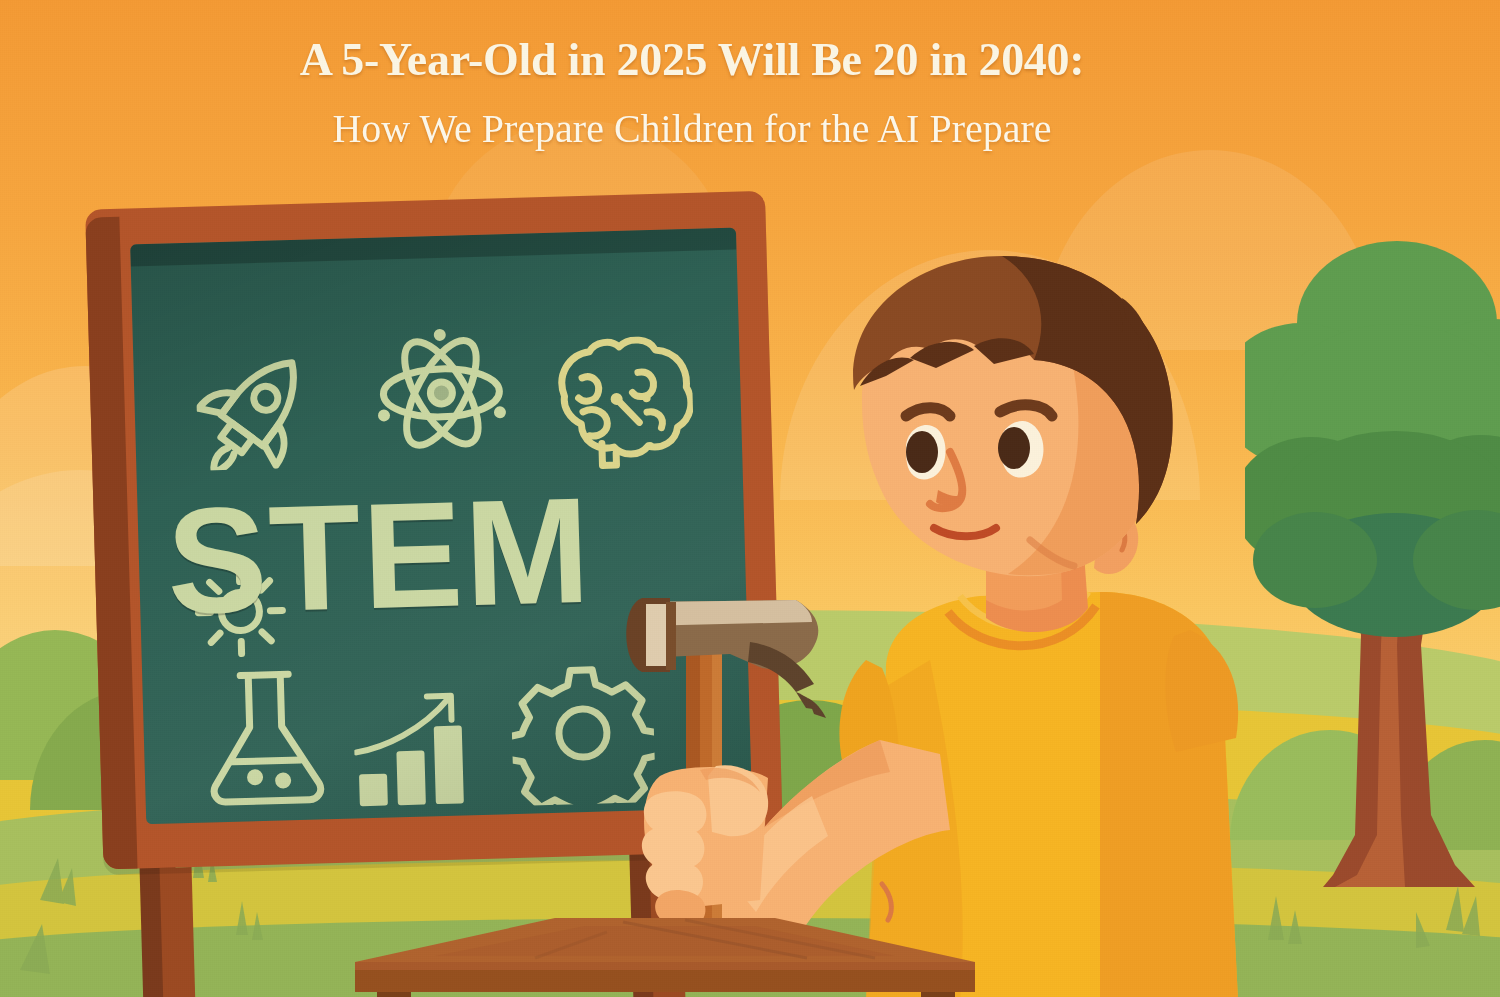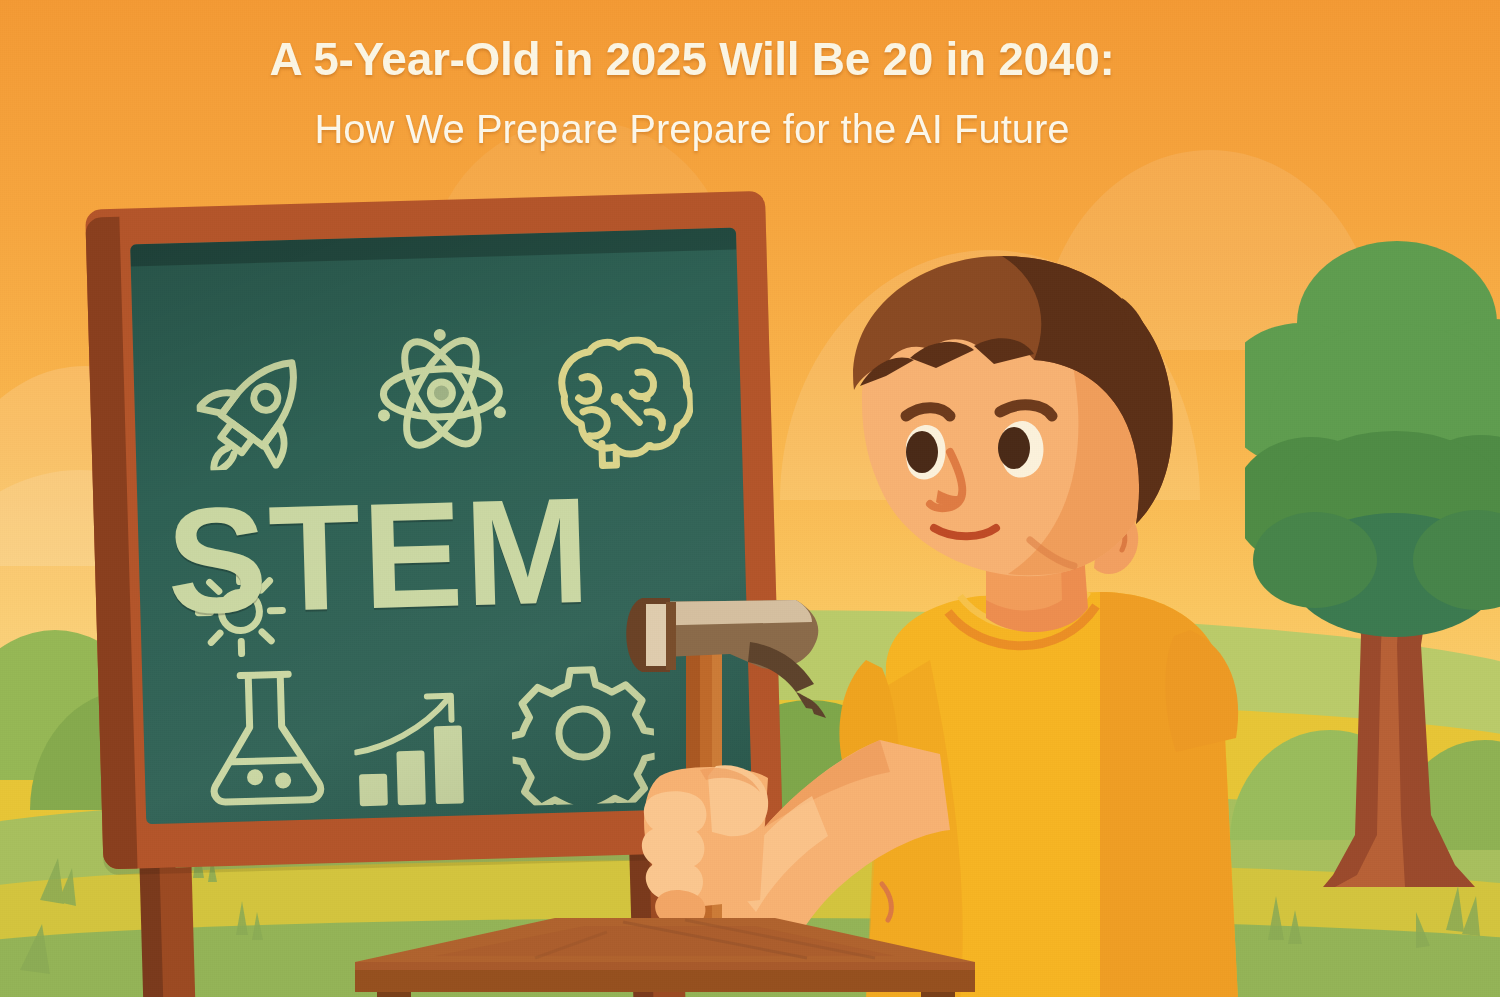--- a/index.html
+++ b/index.html
@@ -79,20 +79,21 @@
   #boy { position:absolute; left:630px; top:240px; width:640px; height:760px; }
 
   
   #hammer { position:absolute; left:600px; top:580px; width:300px; height:380px; }
 
   
   #titles {
     position:absolute; left:0; top:34px; width:1384px;
     text-align:center; z-index:40;
     padding:0 40px;
+    font-family:Liberation Serif, serif;
   }
   #title-main {
     font-size:46px; font-weight:bold; color:#FCF6E4;
     letter-spacing:-0.3px;
     text-shadow:0 2px 3px rgba(170,90,20,0.42);
     line-height:1.12;
   }
   #title-sub {
     margin-top:20px;
     font-size:40px; font-weight:500; color:#FDF8EA;
@@ -384,17 +385,17 @@
       <rect x="0" y="44" width="620" height="30" fill="#96501F"></rect>
       <rect x="0" y="44" width="620" height="8" fill="#A85A2B"></rect>
 
       <rect x="22" y="74" width="34" height="18" fill="#7A4019"></rect>
       <rect x="566" y="74" width="34" height="18" fill="#7A4019"></rect>
     </svg>
   </div>
 
   <div id="titles">
     <div id="title-main">A 5-Year-Old in 2025 Will Be 20 in 2040:</div>
-    <div id="title-sub">How We Prepare Prepare for the AI Future</div>
+    <div id="title-sub">How We Prepare Children for the AI Prepare</div>
   </div>
 
   <div id="grain"></div>
 </div>
 
 </body></html>

